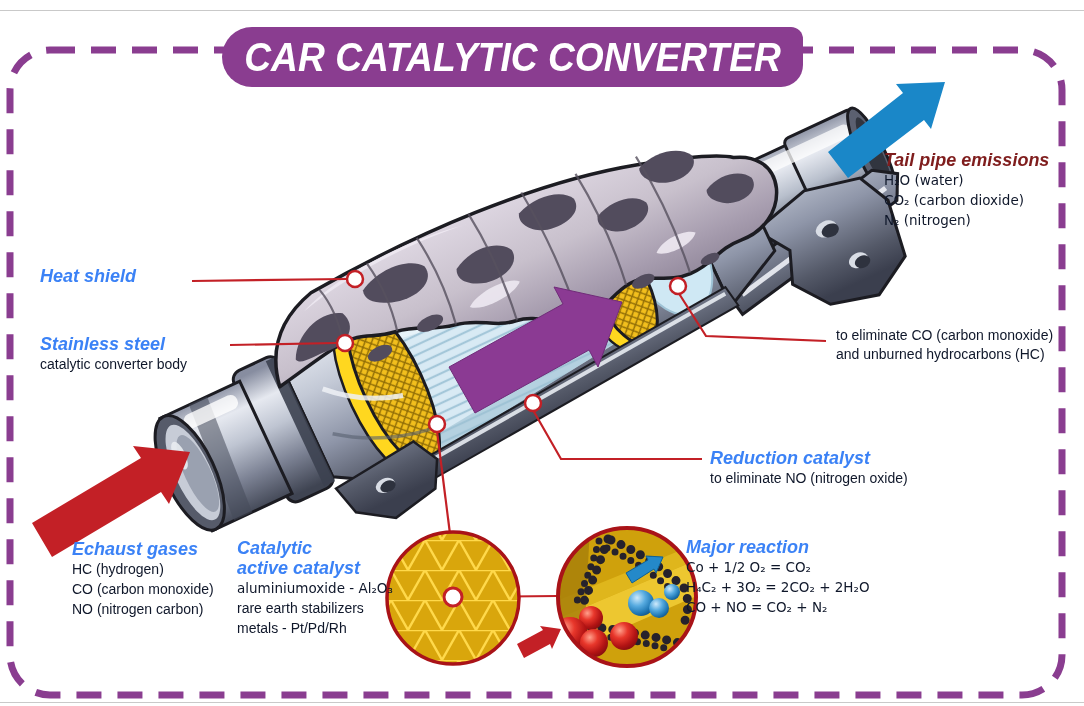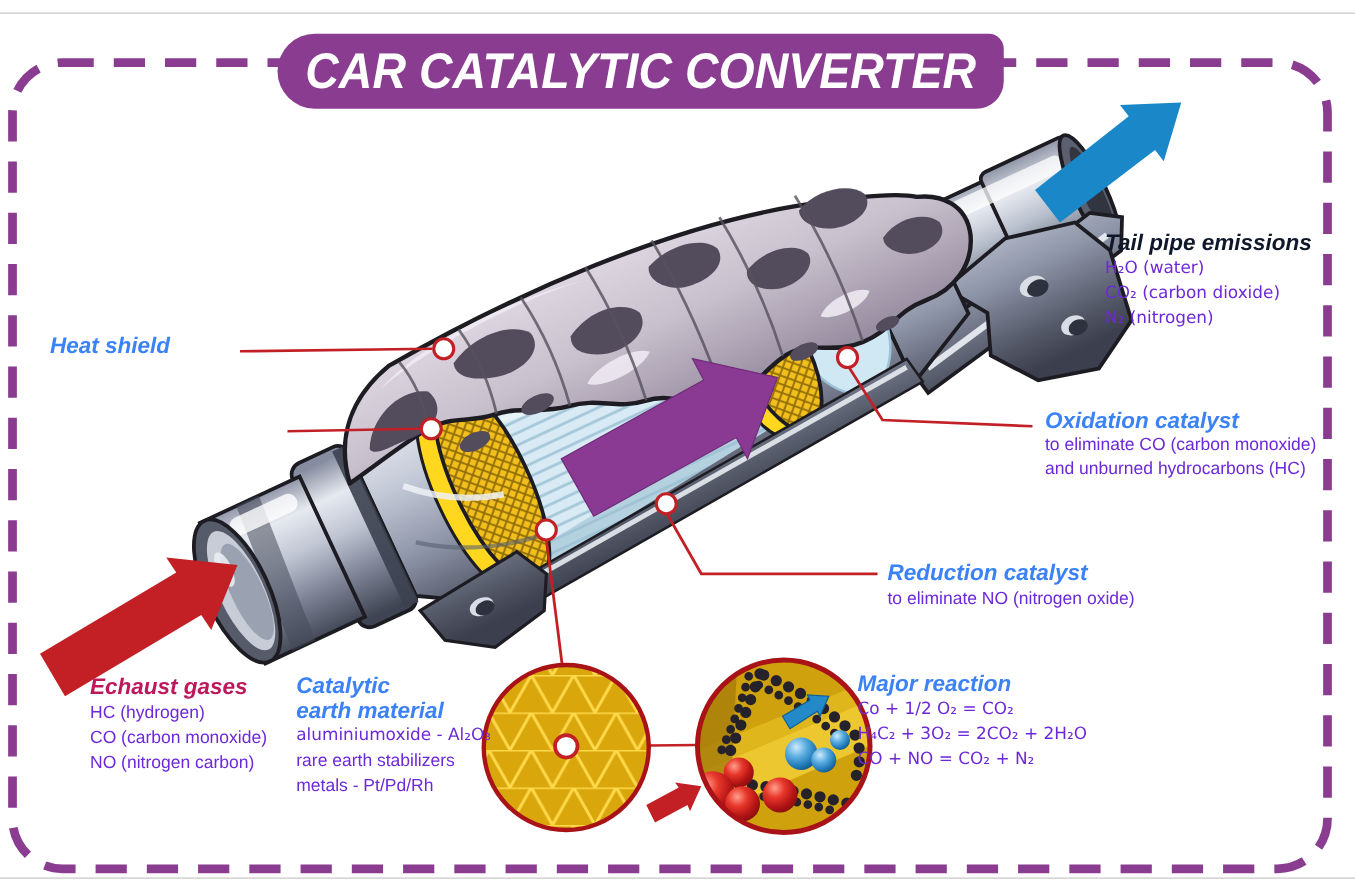--- a/index.html
+++ b/index.html
@@ -6,24 +6,24 @@
   #canvas{position:relative;width:1084px;height:704px;background:#ffffff;overflow:hidden;
           font-family:"Liberation Sans",sans-serif;}
   .hairline{position:absolute;left:0;width:1084px;height:0;border-top:1px solid #c9c9c9;}
   #banner{position:absolute;left:222px;top:27px;width:581px;height:60px;background:#8a3d90;
           border-radius:30px 12px 22px 30px;display:flex;align-items:center;justify-content:center;}
   #banner span{color:#ffffff;font-style:italic;font-weight:bold;font-size:40px;white-space:nowrap;
           transform:scaleX(.93);letter-spacing:0;}
   svg{position:absolute;left:0;top:0;}
   .lbl{position:absolute;white-space:nowrap;}
   .lbl-title{font-style:italic;font-weight:bold;font-size:18px;color:#3b82f6;line-height:20px;}
-  .lbl-line{font-size:14px;color:#6d28d9;line-height:20px;}
+  .lbl-line{font-size:14px;color:#0f172a;line-height:20px;}
   .chem{font-family:"DejaVu Sans",sans-serif;font-size:13.5px;}
-  .t-blue{color:#0f172a;margin-top:34px;}
-  .t-red{color:#be185d;}
+  .t-blue{color:#7f1d1d;}
+  .t-red{color:#3b82f6;}
   .tight .lbl-line{line-height:19px;}
 </style>
 </head>
 <body>
 
 <div id="canvas">
 
   <div class="hairline" style="top:10px"></div>
   <div class="hairline" style="top:702px"></div>
 
@@ -249,49 +249,52 @@
   </svg>
 
   <div id="banner">
     <span>CAR CATALYTIC CONVERTER</span>
   </div>
 
   <div class="lbl" style="left:40px;top:266px">
     <div class="lbl-title">Heat shield</div>
   </div>
 
+  <div class="lbl" style="left:40px;top:334px">
+    <div class="lbl-title">Stainless steel</div>
+    <div class="lbl-line">catalytic converter body</div>
+  </div>
 
   <div class="lbl" style="left:884px;top:150px">
     <div class="lbl-title t-blue">Tail pipe emissions</div>
     <div class="lbl-line chem">H₂O (water)</div>
     <div class="lbl-line chem">CO₂ (carbon dioxide)</div>
     <div class="lbl-line chem">N₂ (nitrogen)</div>
   </div>
 
   <div class="lbl tight" style="left:836px;top:326px">
-    <div class="lbl-title">Oxidation catalyst</div>
     <div class="lbl-line">to eliminate CO (carbon monoxide)</div>
     <div class="lbl-line">and unburned hydrocarbons (HC)</div>
   </div>
 
   <div class="lbl" style="left:710px;top:448px">
     <div class="lbl-title">Reduction catalyst</div>
     <div class="lbl-line">to eliminate NO (nitrogen oxide)</div>
   </div>
 
   <div class="lbl" style="left:72px;top:539px">
     <div class="lbl-title t-red">Echaust gases</div>
     <div class="lbl-line">HC (hydrogen)</div>
     <div class="lbl-line">CO (carbon monoxide)</div>
     <div class="lbl-line">NO (nitrogen carbon)</div>
   </div>
 
   <div class="lbl" style="left:237px;top:538px">
     <div class="lbl-title">Catalytic</div>
-    <div class="lbl-title">earth material</div>
+    <div class="lbl-title">active catalyst</div>
     <div class="lbl-line chem">aluminiumoxide - Al₂O₃</div>
     <div class="lbl-line">rare earth stabilizers</div>
     <div class="lbl-line">metals - Pt/Pd/Rh</div>
   </div>
 
   <div class="lbl" style="left:686px;top:537px">
     <div class="lbl-title">Major reaction</div>
     <div class="lbl-line chem">Co + 1/2 O₂ = CO₂</div>
     <div class="lbl-line chem">H₄C₂ + 3O₂ = 2CO₂ + 2H₂O</div>
     <div class="lbl-line chem">CO + NO = CO₂ + N₂</div>

